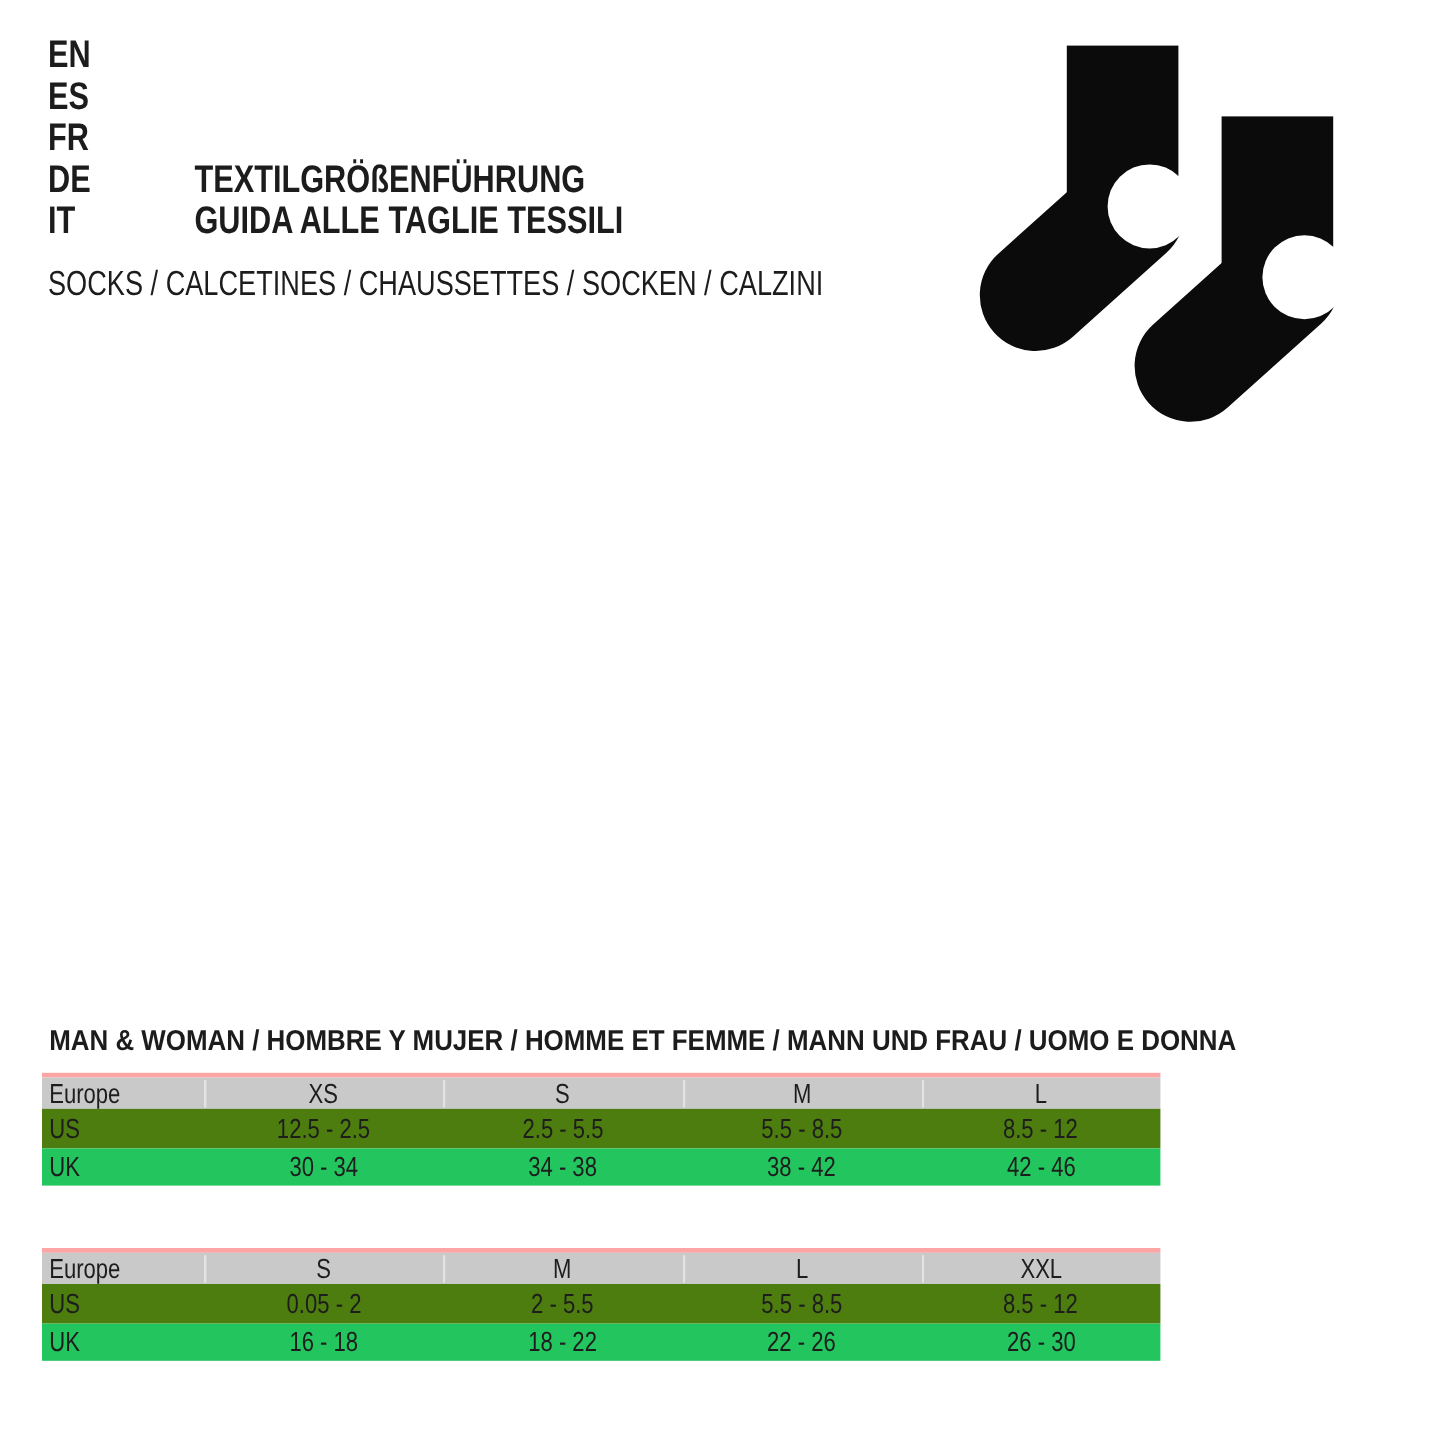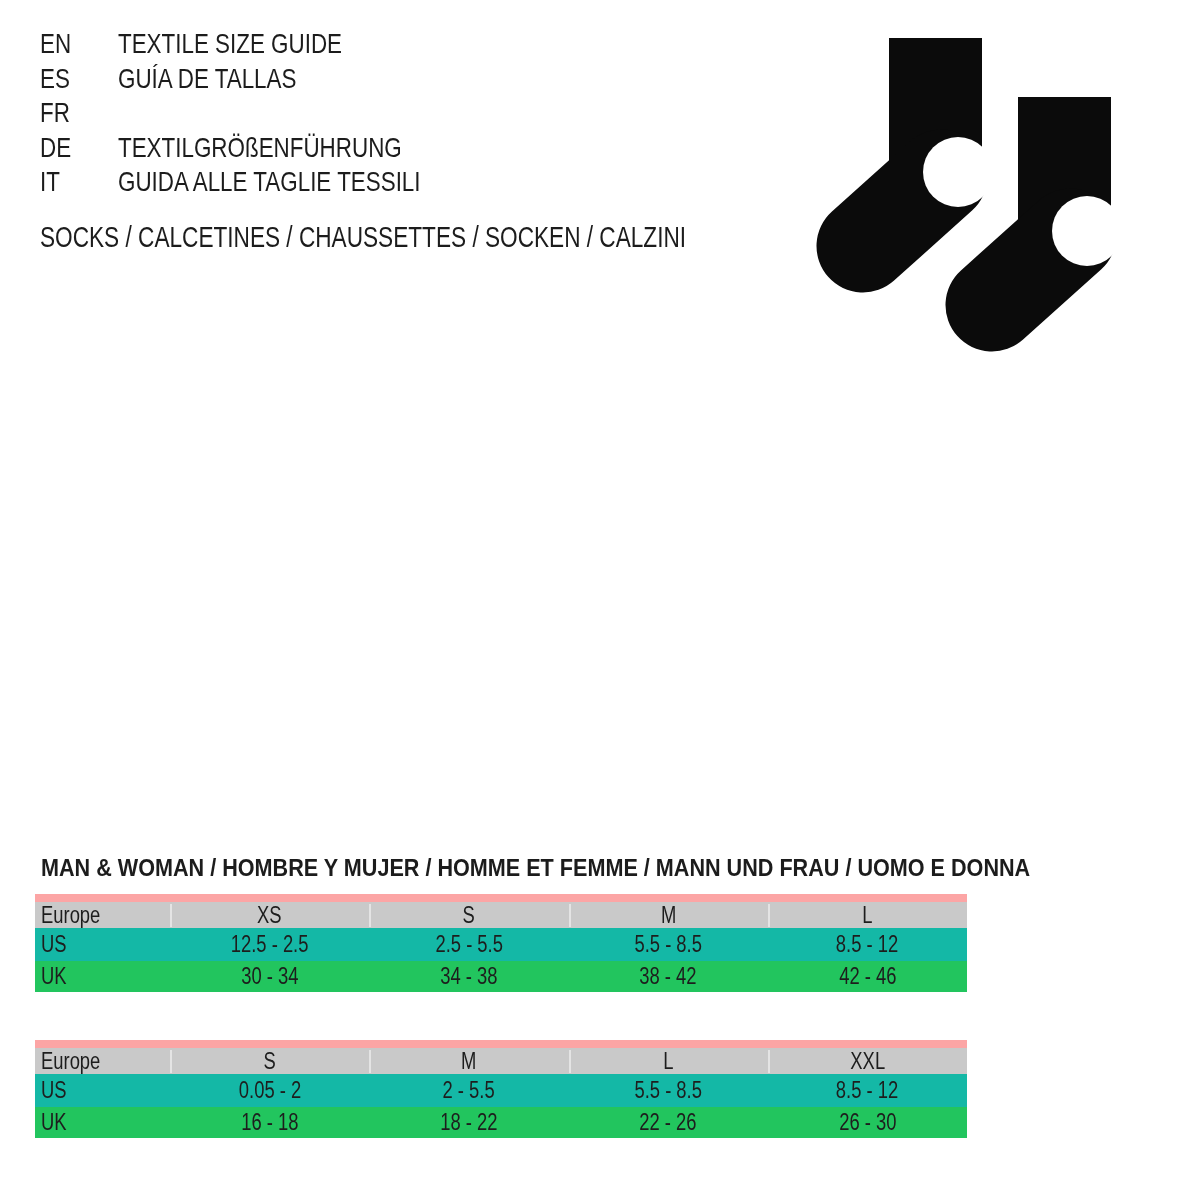--- a/index.html
+++ b/index.html
@@ -6,57 +6,55 @@
   body{
     width:1200px;height:1200px;position:relative;background:#ffffff;
     font-family:"Liberation Sans", sans-serif;color:#1c1c1c;overflow:hidden;
   }
   .cond{display:inline-block;transform:scaleX(0.8);transform-origin:0 50%;white-space:nowrap;}
   .cond.cc{transform-origin:50% 50%;}
 
   
   .lang-list{position:absolute;left:40px;top:27px;}
   .lang-row{display:grid;grid-template-columns:78px auto;align-items:center;height:34.5px;
-            font-weight:400;font-size:28px;letter-spacing:0;}
+            font-weight:700;font-size:32px;letter-spacing:0;gap:44px;}
 
   
   .category{position:absolute;left:40px;top:221px;font-weight:400;font-size:29px;}
   .category .cond{transform:scaleX(0.78);}
 
   
   .socks{position:absolute;left:820px;top:36px;width:310px;height:320px;overflow:visible;}
   .socks .ink{fill:#0b0b0b;}
   .socks .ink-stroke{stroke:#0b0b0b;fill:none;}
 
   
   .guide{position:absolute;left:35px;width:932px;}
   .guide.adults{top:816px;margin-top:38px;}
   .guide.children{top:1028px;}
   .t-title{margin:0 0 0 6px;font-size:24px;font-weight:700;line-height:28px;}
   .t-title .cond{transform:scaleX(0.9);}
-  .size-table{margin-top:12px;width:932px;border-top:8px solid #fca5a5;}
+  .size-table{margin-top:12px;width:932px;border-top:4px solid #fca5a5;}
   .tr{display:grid;grid-template-columns:135px 1fr 1fr 1fr 1fr;align-items:center;}
   .tr.thead{background:#c9c9c9;height:26px;}
-  .tr.rowa{background:#14b8a6;height:33px;}
+  .tr.rowa{background:#4d7c0f;height:33px;}
   .tr.rowb{background:#22c55e;height:31px;}
   .td{text-align:center;font-size:23px;font-weight:400;color:#1d1d1d;line-height:1;}
   .td.label{text-align:left;padding-left:6px;}
   .tr.thead .td + .td{box-shadow:inset 2px 0 0 rgba(255,255,255,0.5);}
 </style>
 </head>
 <body>
 
 <div class="lang-list">
   <div class="lang-row">
     <span><span class="cond">EN</span></span>
-    <span><span class="cond">TEXTILE SIZE GUIDE</span></span>
   </div>
   <div class="lang-row">
     <span><span class="cond">ES</span></span>
-    <span><span class="cond">GUÍA DE TALLAS</span></span>
   </div>
   <div class="lang-row">
     <span><span class="cond">FR</span></span>
   </div>
   <div class="lang-row">
     <span><span class="cond">DE</span></span>
     <span><span class="cond">TEXTILGRÖßENFÜHRUNG</span></span>
   </div>
   <div class="lang-row">
     <span><span class="cond">IT</span></span>

